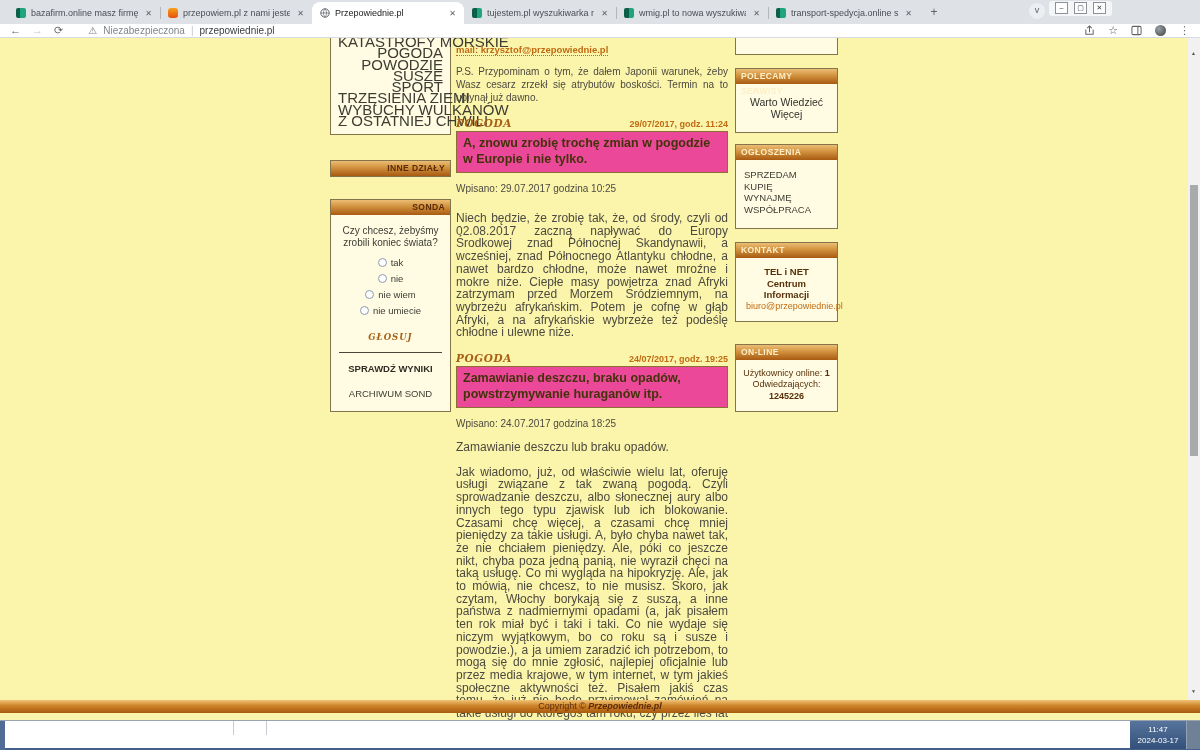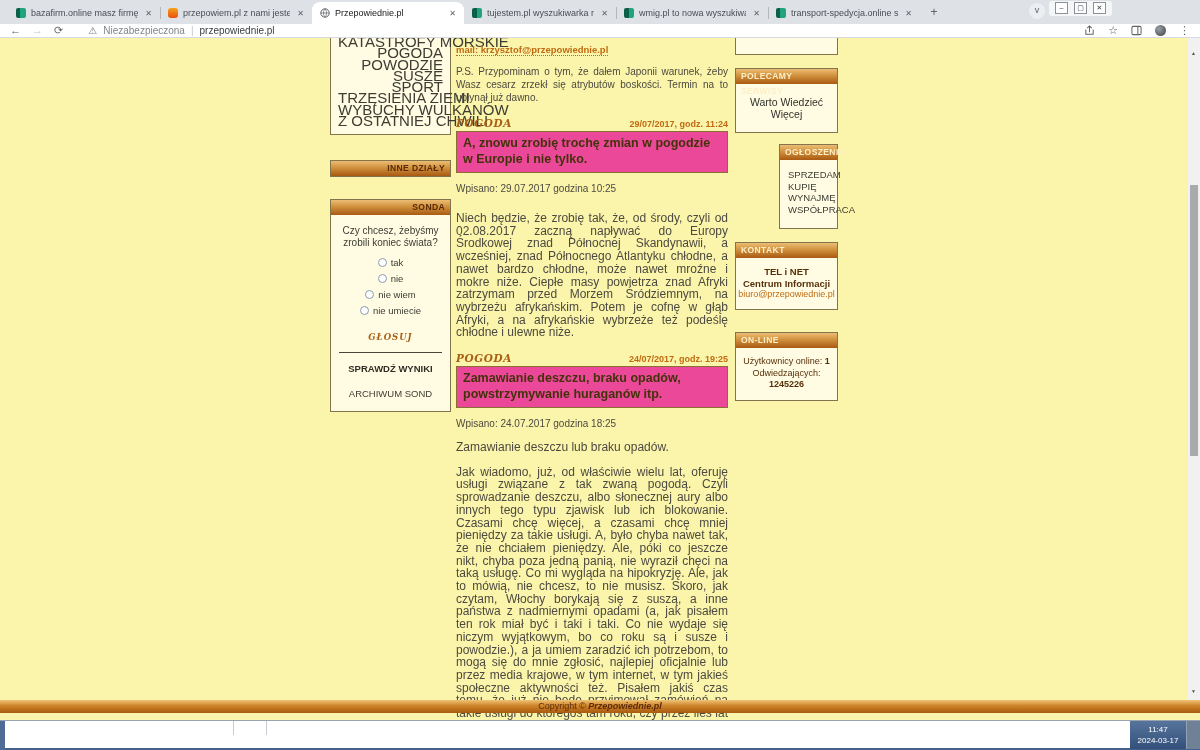--- a/index.html
+++ b/index.html
@@ -88,25 +88,25 @@
   .title-box { margin-top:2px; background:#ec4899; border:1px solid #8a6f35;
                padding:3px 6px 5px; font-size:12.5px; line-height:16px; font-weight:bold;
                color:#44320a; }
   .posted { margin-top:10px; font-size:10px; color:#4c4a40; }
   .para { margin-top:12px; font-size:12px; line-height:12.7px; text-align:justify;
           color:#4c4a40; }
 
   .rbox1 { height:17px; border-top:none; }
   .polecamy-box { margin-top:13px; }
   .polecamy-link { font-size:10.5px; color:#33322c; text-align:center; padding:12px 0; }
-  .oglo-box { margin-top:11px;margin-left:44px; }
+  .oglo-box { margin-top:11px; }
   .oglo-items { padding:9px 8px 13px; }
   .oglo-item { font-size:9.5px; line-height:11.5px; color:#3c3c33; }
   .kontakt-box { margin-top:13px; }
-  .kontakt-body { text-align:center; padding:8px 2px 9px; }
+  .kontakt-body { text-align:center; padding:8px 10px 9px; }
   .kontakt-b { font-size:9.5px; font-weight:bold; color:#57300a; line-height:11.5px; }
   .kontakt-mail { font-size:9px; color:#c06b12; line-height:11px; }
   .online-box { margin-top:22px; }
   .online-body { text-align:center; padding:8px 2px 9px; font-size:9px;
                  color:#57300a; line-height:11.5px; }
   .online-body b { font-weight:bold; }
 
   .pagefooter { position:absolute; left:0; top:700px; width:1200px; height:13px;
                 background:linear-gradient(180deg,#f0c377,#cd8328 45%,#a85a10);
                 text-align:center; font-size:9px; line-height:13px; color:#5c2c08;

